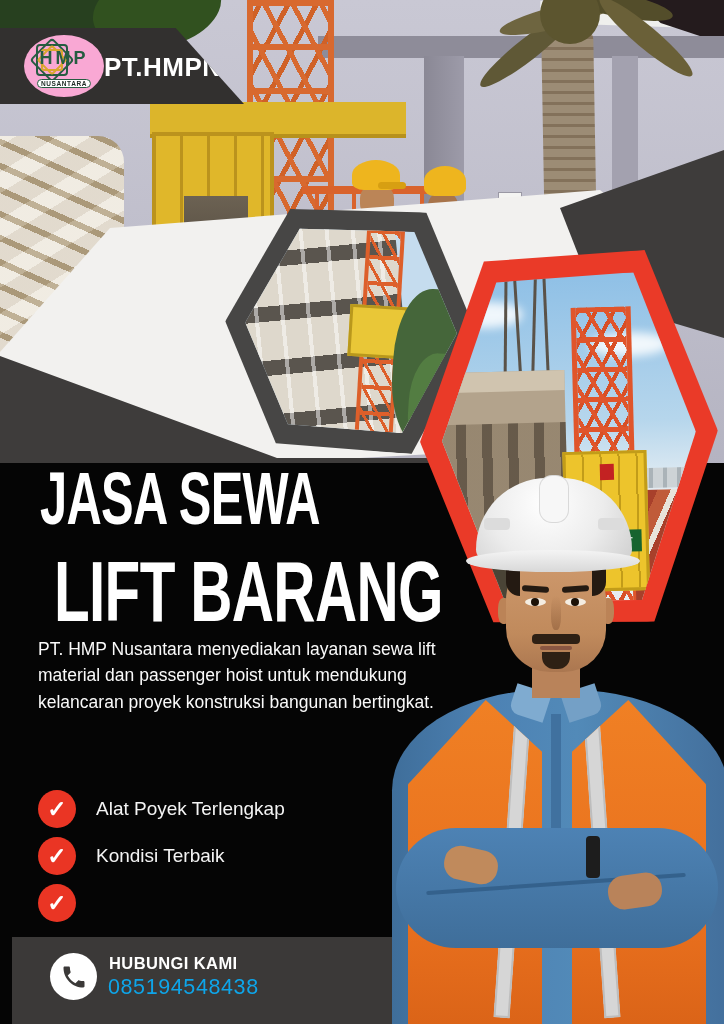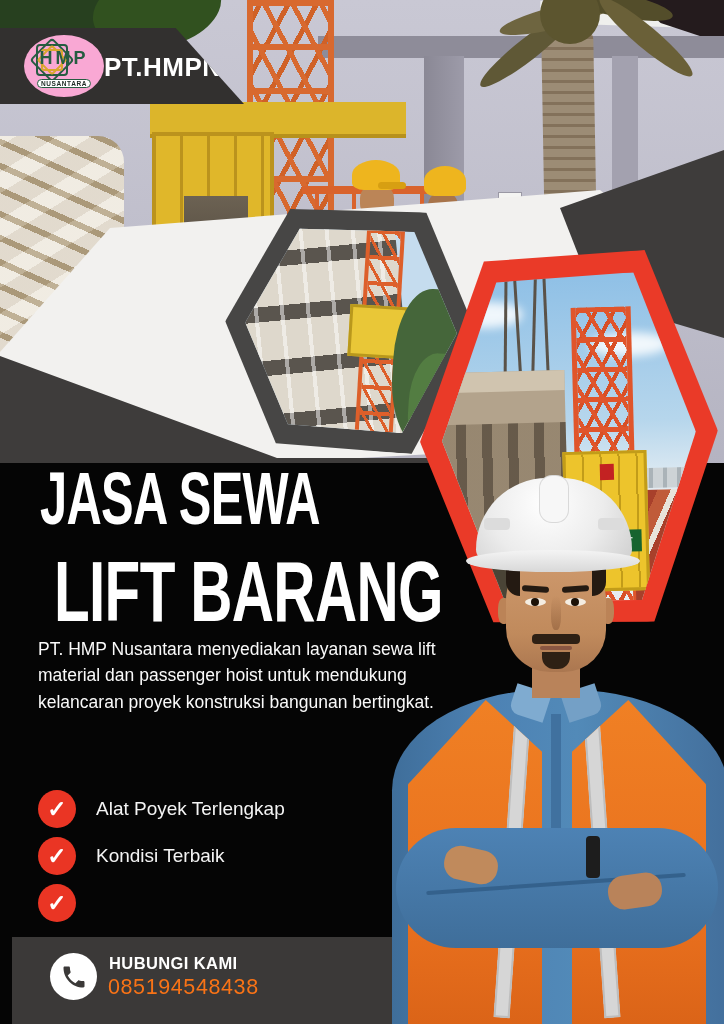--- a/index.html
+++ b/index.html
@@ -145,21 +145,21 @@
     background:#fff; border:1.5px solid #265c41; border-radius:6px; padding:0 3px;
     font-size:6.5px; font-weight:700; color:#1d2a24; letter-spacing:.6px; white-space:nowrap; }
   .company { position:absolute; left:104px; top:24px; font-size:26px; font-weight:700; color:#fff; letter-spacing:.5px; }
 
   
   .footer { position:absolute; left:0; top:937px; width:580px; height:87px; background:#3b3938; z-index:15;margin-left:12px; }
   .phone-badge { position:absolute; left:38px; top:16px; width:47px; height:47px; background:#fff; border-radius:50%;
     display:flex; align-items:center; justify-content:center; }
   .phone-badge svg { width:28px; height:28px; fill:#3b3938; }
   .contact-heading { position:absolute; left:97px; top:17px; font-size:16.5px; font-weight:700; color:#fff; letter-spacing:.4px; }
-  .contact-phone { position:absolute; left:96px; top:38px; font-size:21.5px; color:#f97316; letter-spacing:.6px; }
+  .contact-phone { position:absolute; left:96px; top:38px; font-size:21.5px; color:#0ea5e9; letter-spacing:.6px; }
 
   
   .man { position:absolute; left:386px; top:476px; width:338px; height:548px; z-index:16; }
   .torso { position:absolute; left:6px; top:214px; width:336px; height:334px;
     background:linear-gradient(90deg,#3f6e9a 0%,#4d82b4 30%,#528ab8 55%,#436f9c 100%);
     border-radius:46% 46% 0 0 / 30% 30% 0 0; }
   .collar-l { position:absolute; left:126px; top:212px; width:36px; height:30px; background:#7fabd0; transform:rotate(18deg); border-radius:0 0 0 10px; }
   .collar-r { position:absolute; left:178px; top:212px; width:36px; height:30px; background:#74a0c6; transform:rotate(-18deg); border-radius:0 0 10px 0; }
   .placket { position:absolute; left:165px; top:238px; width:10px; height:116px; background:#40719f; }
   .vest-panel { position:absolute; top:224px; width:134px; height:324px;

